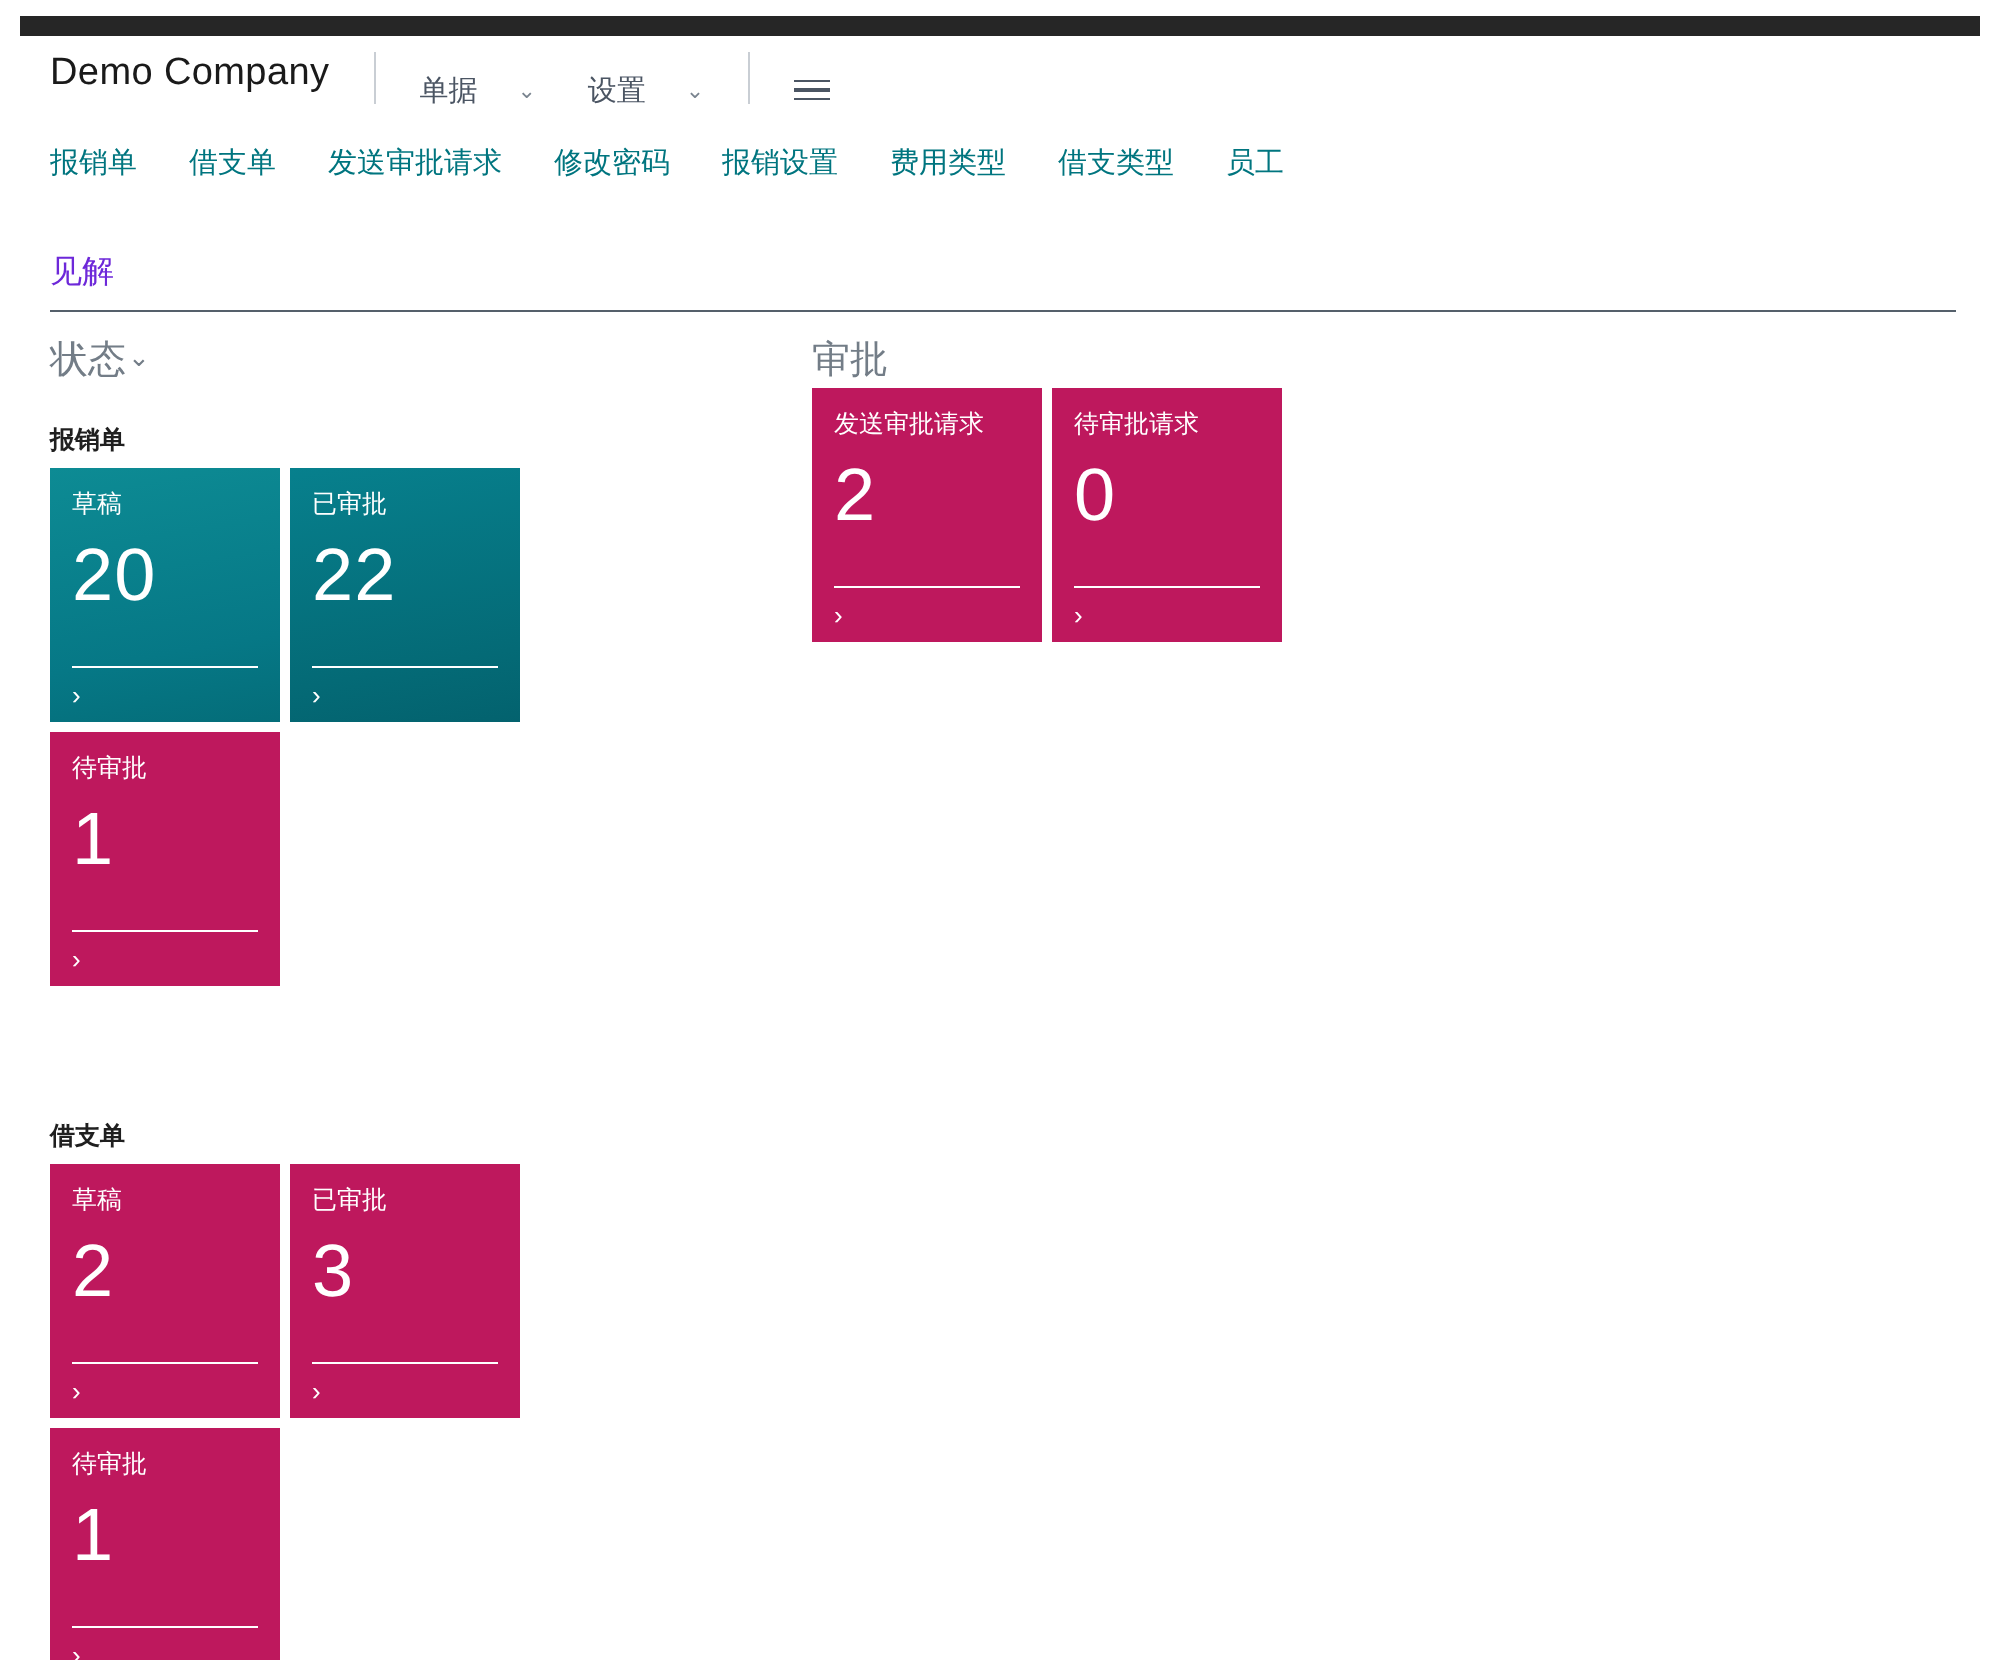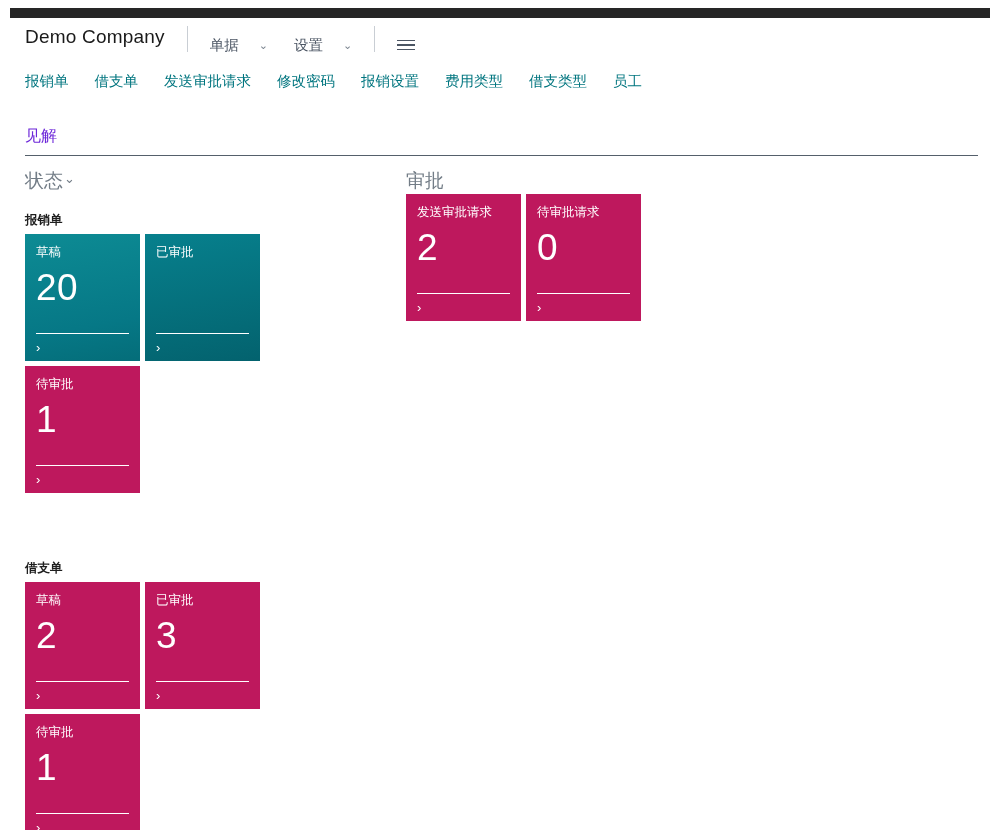--- a/index.html
+++ b/index.html
@@ -275,20 +275,21 @@
 
     <div class="tile gradient">
       <div class="tile-label">草稿</div>
       <div class="tile-value">20</div>
       <div class="tile-underline"></div>
       <div class="tile-chev">›</div>
     </div>
 
     <div class="tile gradient2">
       <div class="tile-label">已审批</div>
+      <div class="tile-value">22</div>
       <div class="tile-underline"></div>
       <div class="tile-chev">›</div>
     </div>
 
     <div class="tile">
       <div class="tile-label">待审批</div>
       <div class="tile-value">1</div>
       <div class="tile-underline"></div>
       <div class="tile-chev">›</div>
     </div>

